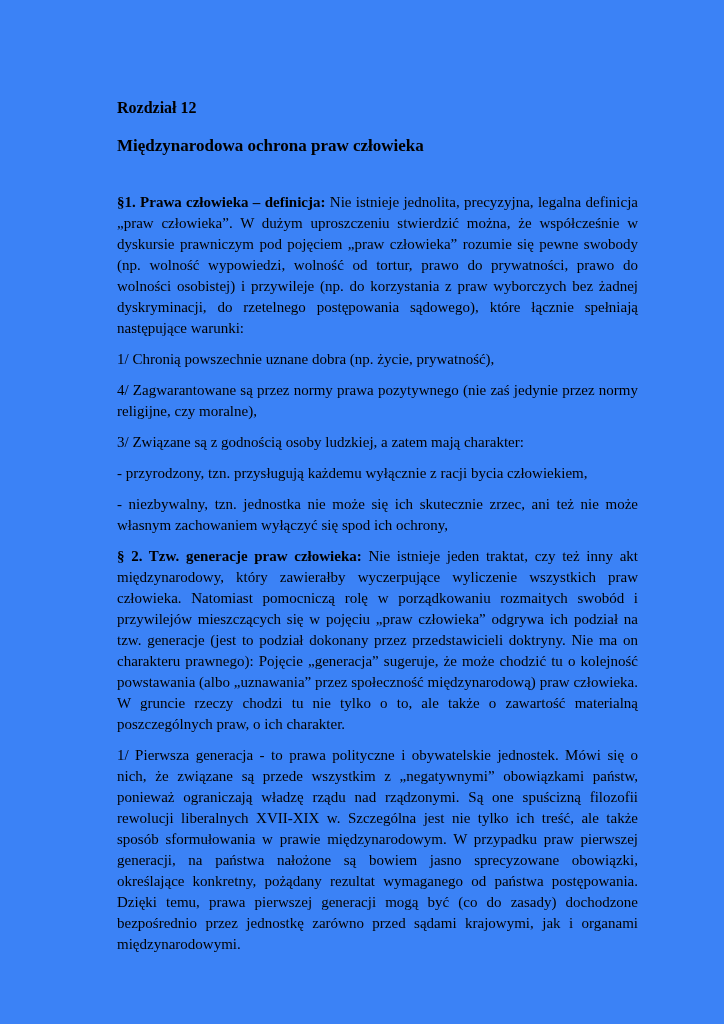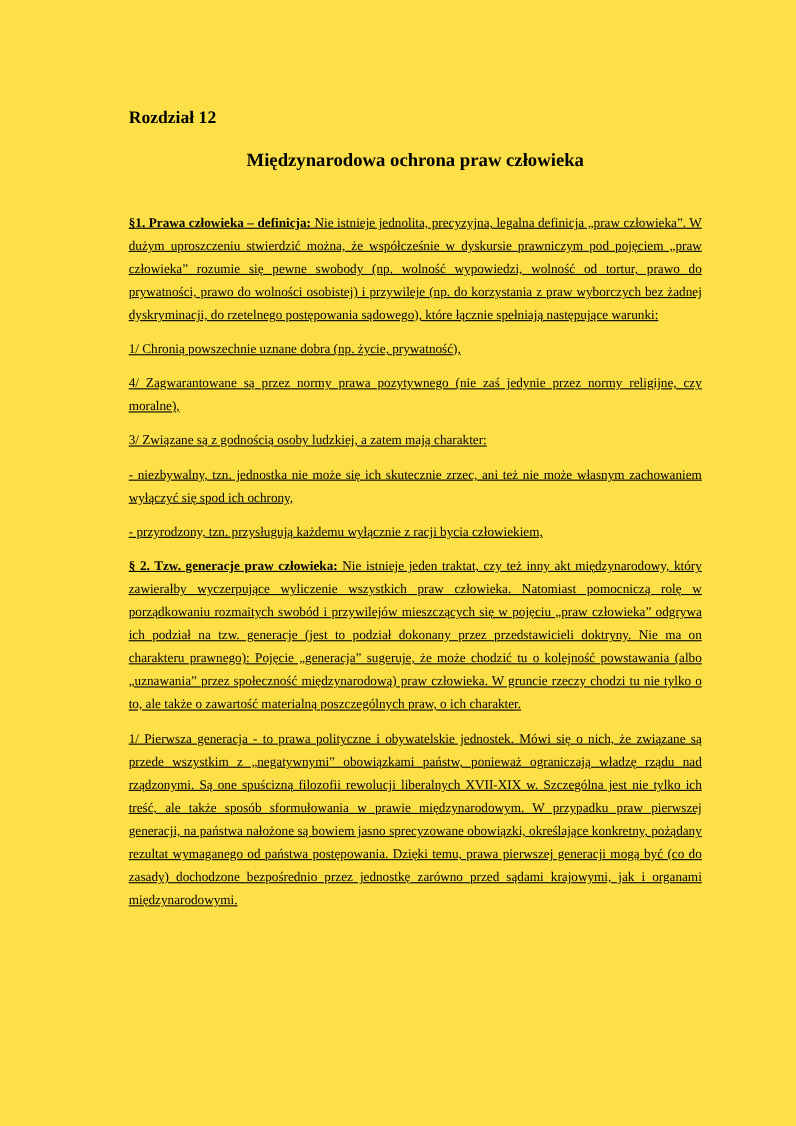--- a/index.html
+++ b/index.html
@@ -4,47 +4,45 @@
 <style>
   html, body {
     margin: 0;
     padding: 0;
     background: #ffffff;
   }
   .page {
     position: relative;
     width: 724px;
     height: 1024px;
-    background: #fde047;
+    background: #3b82f6;
     color: #000000;
     box-sizing: border-box;
     padding: 97px 86px 0 117px;
     overflow: hidden;
     font-family: "Liberation Serif", "DejaVu Serif", serif;
   }
   .chapter {
     font-size: 16px;
     line-height: 21px;
     font-weight: bold;
     margin: 0 0 16px 0;
     text-align: left;
   }
   .doc-title {
     font-size: 17px;
     line-height: 24px;
     font-weight: bold;
-    text-align: center;
     margin: 0 0 34px 0;
   }
   .body-para {
-    font-size: 12px;
+    font-size: 15px;
     line-height: 21px;
     text-align: justify;
     margin: 0 0 10px 0;
-    text-decoration: underline;
   }
   .body-para strong {
     font-weight: bold;
   }
 </style>
 </head>
 <body>
 
 <div class="page">
   <p class="chapter">Rozdział 12</p>
@@ -54,23 +52,23 @@
   <div>
 
     <p class="body-para"><strong>§1. Prawa człowieka – definicja:</strong><span> Nie istnieje jednolita, precyzyjna, legalna definicja „praw człowieka”. W dużym uproszczeniu stwierdzić można, że współcześnie w dyskursie prawniczym pod pojęciem „praw człowieka” rozumie się pewne swobody (np. wolność wypowiedzi, wolność od tortur, prawo do prywatności, prawo do wolności osobistej) i przywileje (np. do korzystania z praw wyborczych bez żadnej dyskryminacji, do rzetelnego postępowania sądowego), które łącznie spełniają następujące warunki:</span></p>
 
     <p class="body-para">1/ Chronią powszechnie uznane dobra (np. życie, prywatność),</p>
 
     <p class="body-para">4/ Zagwarantowane są przez normy prawa pozytywnego (nie zaś jedynie przez normy religijne, czy moralne),</p>
 
     <p class="body-para">3/ Związane są z godnością osoby ludzkiej, a zatem mają charakter:</p>
 
+    <p class="body-para">- przyrodzony, tzn. przysługują każdemu wyłącznie z racji bycia człowiekiem,</p>
+
     <p class="body-para">- niezbywalny, tzn. jednostka nie może się ich skutecznie zrzec, ani też nie może własnym zachowaniem wyłączyć się spod ich ochrony,</p>
-
-    <p class="body-para">- przyrodzony, tzn. przysługują każdemu wyłącznie z racji bycia człowiekiem,</p>
 
 
     <p class="body-para"><strong>§ 2. Tzw. generacje praw człowieka:</strong><span> Nie istnieje jeden traktat, czy też inny akt międzynarodowy, który zawierałby wyczerpujące wyliczenie wszystkich praw człowieka. Natomiast pomocniczą rolę w porządkowaniu rozmaitych swobód i przywilejów mieszczących się w pojęciu „praw człowieka” odgrywa ich podział na tzw. generacje (jest to podział dokonany przez przedstawicieli doktryny. Nie ma on charakteru prawnego): Pojęcie „generacja” sugeruje, że może chodzić tu o kolejność powstawania (albo „uznawania” przez społeczność międzynarodową) praw człowieka. W gruncie rzeczy chodzi tu nie tylko o to, ale także o zawartość materialną poszczególnych praw, o ich charakter.</span></p>
 
     <p class="body-para">1/ Pierwsza generacja -  to prawa polityczne i obywatelskie jednostek. Mówi się o nich, że związane są przede wszystkim z „negatywnymi” obowiązkami państw, ponieważ ograniczają władzę rządu nad rządzonymi. Są one spuścizną filozofii rewolucji liberalnych XVII-XIX w. Szczególna jest nie tylko ich treść, ale także sposób sformułowania w prawie międzynarodowym. W przypadku praw pierwszej generacji, na państwa nałożone są bowiem jasno sprecyzowane obowiązki, określające konkretny, pożądany rezultat wymaganego od państwa postępowania. Dzięki temu, prawa pierwszej generacji mogą być (co do zasady) dochodzone bezpośrednio przez jednostkę zarówno przed sądami krajowymi, jak i organami międzynarodowymi.</p>
 
   </div>
 </div>
 
 </body></html>

